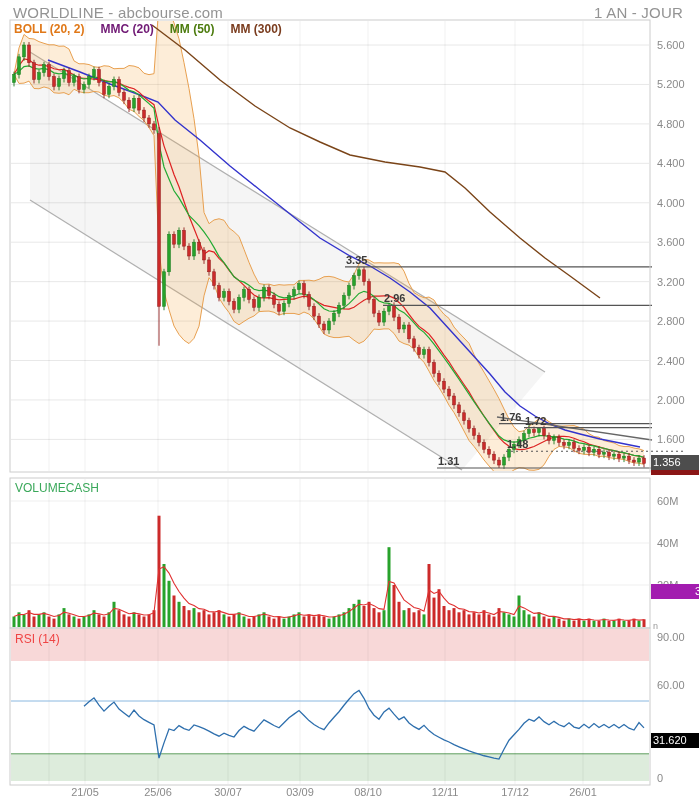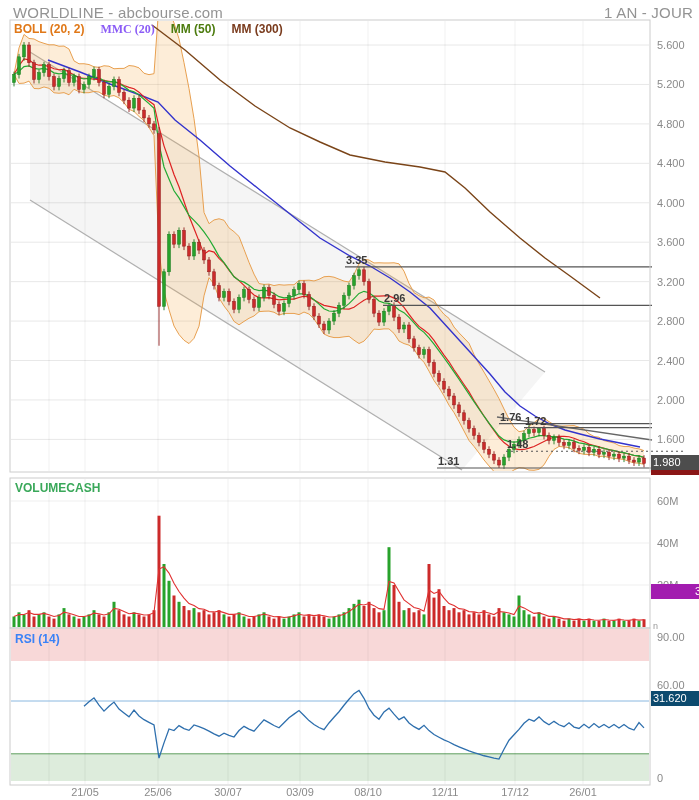--- a/index.html
+++ b/index.html
@@ -2,32 +2,32 @@
 <html><head>
 <meta charset="utf-8">
 <style>
   html,body{margin:0;padding:0;background:#fff;}
   body{width:699px;height:800px;position:relative;overflow:hidden;
        font-family:"Liberation Sans",sans-serif;}
   #stage{position:absolute;inset:0;}
   svg{position:absolute;left:0;top:0;}
   .hdr{position:absolute;top:4px;font-size:15px;color:#939393;letter-spacing:.2px;}
   .hdr-left{left:13px;}
-  .hdr-right{right:6px;}
+  .hdr-right{right:16px;}
   .legend{position:absolute;top:22px;left:14px;font-size:12px;font-weight:bold;white-space:nowrap;}
   .legend span{margin-right:16px;}
-  .panel-label{position:absolute;font-size:12px;font-weight:bold;}
+  .panel-label{position:absolute;font-size:12px;font-weight:normal;}
   .vol-label{left:15px;top:481px;color:#3aa85a;}
-  .rsi-label{left:15px;top:632px;color:#3b82f6;}
+  .rsi-label{left:15px;top:632px;color:#ef4444;}
   .badge{position:absolute;left:651px;width:46px;height:15px;line-height:15px;
          font-size:11px;color:#fff;padding-left:2px;}
   .badge-price{top:455px;background:#4d4d4d;}
   .strip{position:absolute;left:651px;top:470px;width:48px;height:5px;background:#8b1616;}
   .badge-vol{top:584px;background:#a21caf;padding-left:44px;}
-  .badge-rsi{top:691px;background:#0c4a6e;}
+  .badge-rsi{top:733px;background:#000000;}
   .subtxt{position:absolute;left:653px;top:622px;font-size:9px;color:#9a9a9a;line-height:9px;}
 </style>
 </head>
 <body>
 
 <div id="stage">
   <svg id="chart-svg" width="699" height="800">
       <defs>
         <clipPath id="mc">
           <rect x="11" y="21" width="638" height="450"></rect>
@@ -519,23 +519,23 @@
       <line x1="11" y1="701" x2="649" y2="701" stroke="#8ab8e0" stroke-width="1"></line>
       <polyline points="84,706.1948051948052 89,701.6811731315042 94,697.8448048797394 99,705.066080131654 104,711.1003162528741 109,706.2372590226033 114,702.1119124217986 119,709.0741080029835 124,713.0484520839394 129,716.8649110054339 134,710.1264236989289 139,716.0283348593248 144,719.6936172197954 149,722.3652953070522 154,724.9937449045196 159,758.0487652965497 164,742.8991604061989 169,728.9471271297017 174,730.5825087313251 179,725.6265353303714 184,728.5462531112277 189,730.3440248850656 194,724.9714219640621 199,726.6158271956429 204,728.6828168293342 209,731.1321740899086 214,733.9025376322418 219,736.1999186330262 224,733.2515449099484 229,735.3486371806646 234,737.0130340584597 239,730.5604608821617 244,726.3534993285003 249,729.0393623561274 254,731.15022221493 259,725.4388345100793 264,719.915452391562 269,722.5773948433446 274,725.5072154157086 279,727.7442209636595 284,722.6985166998818 289,717.772303728203 294,714.1287249125882 299,710.4997529858136 304,715.5362324340038 309,720.6050891638997 314,724.5291588735527 319,727.5226692095317 324,729.7183269235942 329,722.9561827615124 334,717.2267746939492 339,711.7356795633257 344,705.2628540555979 349,699.2512319806272 354,693.6680271781797 359,690.4654672155662 364,698.3141994748146 369,708.4713273811286 374,715.237718133613 379,719.2274355214191 384,711.963572795546 389,708.1767185592431 394,714.1691458028159 399,719.6093987798422 404,716.8096769243302 409,723.0150073337287 414,726.6522798181196 419,729.3652351788689 424,725.3580099438208 429,730.5786775085476 434,734.5500670938293 439,737.2490359451726 444,739.8255095526478 449,741.990241228135 454,744.6372859698683 459,746.8552002074101 464,748.9597947103941 469,750.9541952595071 474,752.6189066588195 479,754.2169891505289 484,755.7482402167828 489,756.8120001108932 494,758.0608090238634 499,759.0766067652592 504,749.2880216884638 509,740.1884944095924 514,734.7575225886793 519,729.4364032053336 524,723.2551840538874 529,719.2348863923514 534,721.135900226471 539,716.8977731430928 544,721.6331132366195 549,724.8252108084005 554,721.339124586277 559,724.730249041852 564,726.7236766207335 569,722.8384019356881 574,727.1043709352011 579,728.4870184273657 584,724.2098626541491 589,727.9955505962539 594,723.5772147032764 599,727.5396165164857 604,724.4641649552372 609,727.7734972164056 614,724.5109446219698 619,727.9990710257974 624,724.5559088831978 629,728.2144441493195 634,729.9946062618548 639,722.6136729210458 644,727.8467217060615" fill="none" stroke="#2e6fad" stroke-width="1.3" clip-path="url(#rc)"></polyline>
       <rect x="10" y="20" width="640" height="452" fill="none" stroke="#cccccc" stroke-width="1"></rect>
       <rect x="10" y="478" width="640" height="150" fill="none" stroke="#cccccc" stroke-width="1"></rect>
       <rect x="10" y="628" width="640" height="157" fill="none" stroke="#cccccc" stroke-width="1"></rect>
     </svg>
 
   <div class="hdr hdr-left">WORLDLINE - abcbourse.com</div>
   <div class="hdr hdr-right">1 AN - JOUR</div>
 
-  <div class="legend" id="legend"><span style="color: rgb(224, 120, 24);">BOLL (20, 2)</span><span style="color: #8b5cf6; font-family: Liberation Serif, serif;">MMC (20)</span><span style="color: #4d7c0f;">MM (50)</span><span style="color: rgb(122, 60, 30);">MM (300)</span></div>
+  <div class="legend" id="legend"><span style="color: rgb(224, 120, 24);">BOLL (20, 2)</span><span style="color: #701a75;">MMC (20)</span><span style="color: #4d7c0f;">MM (50)</span><span style="color: rgb(122, 60, 30);">MM (300)</span></div>
 
   <div class="panel-label vol-label">VOLUMECASH</div>
   <div class="panel-label rsi-label">RSI (14)</div>
 
-  <div class="badge badge-price">1.980</div>
+  <div class="badge badge-price">1.356</div>
   <div class="strip"></div>
   <div class="badge badge-vol">3713K</div>
   <div class="subtxt">n</div>
   <div class="badge badge-rsi">31.620</div>
 </div>
 
 </body></html>

